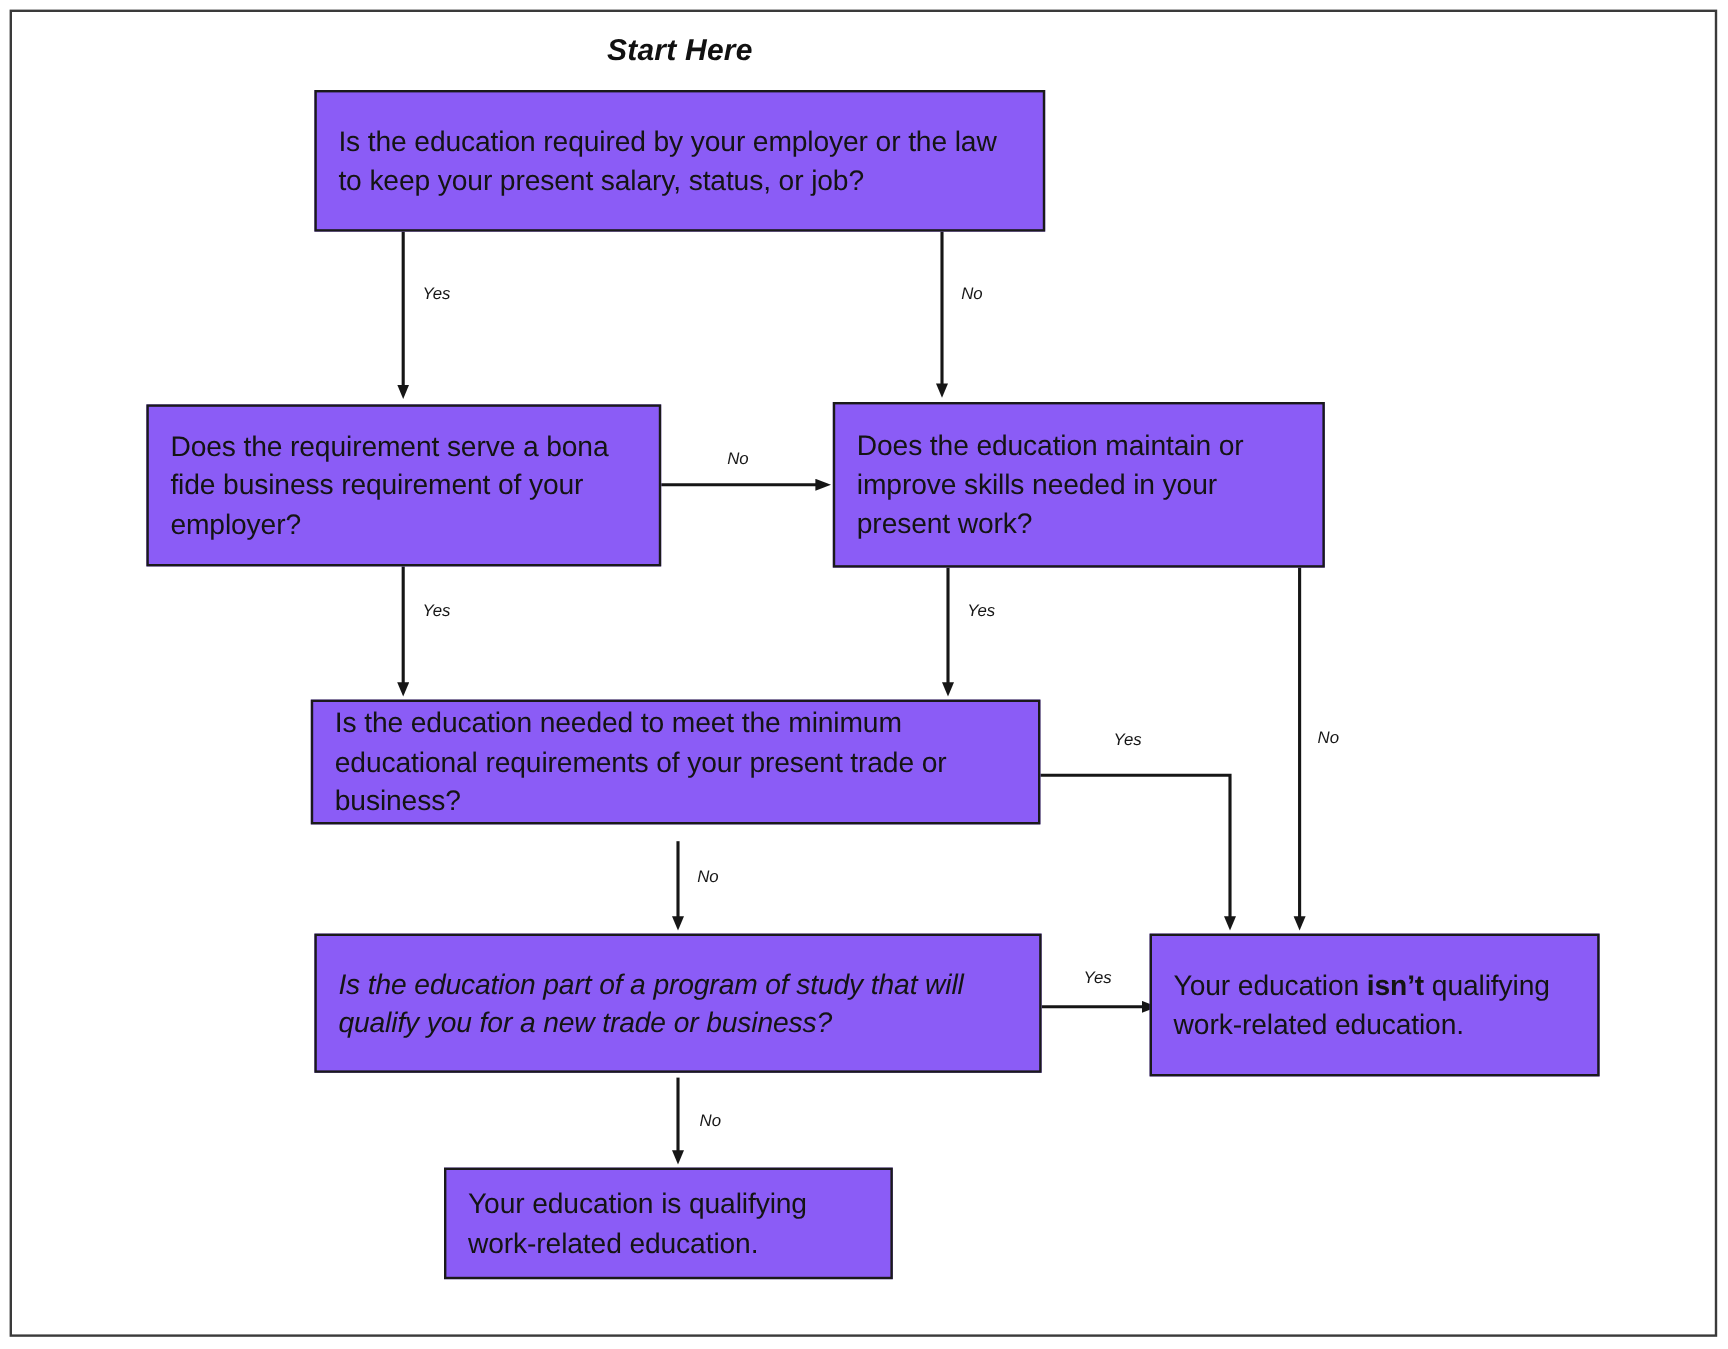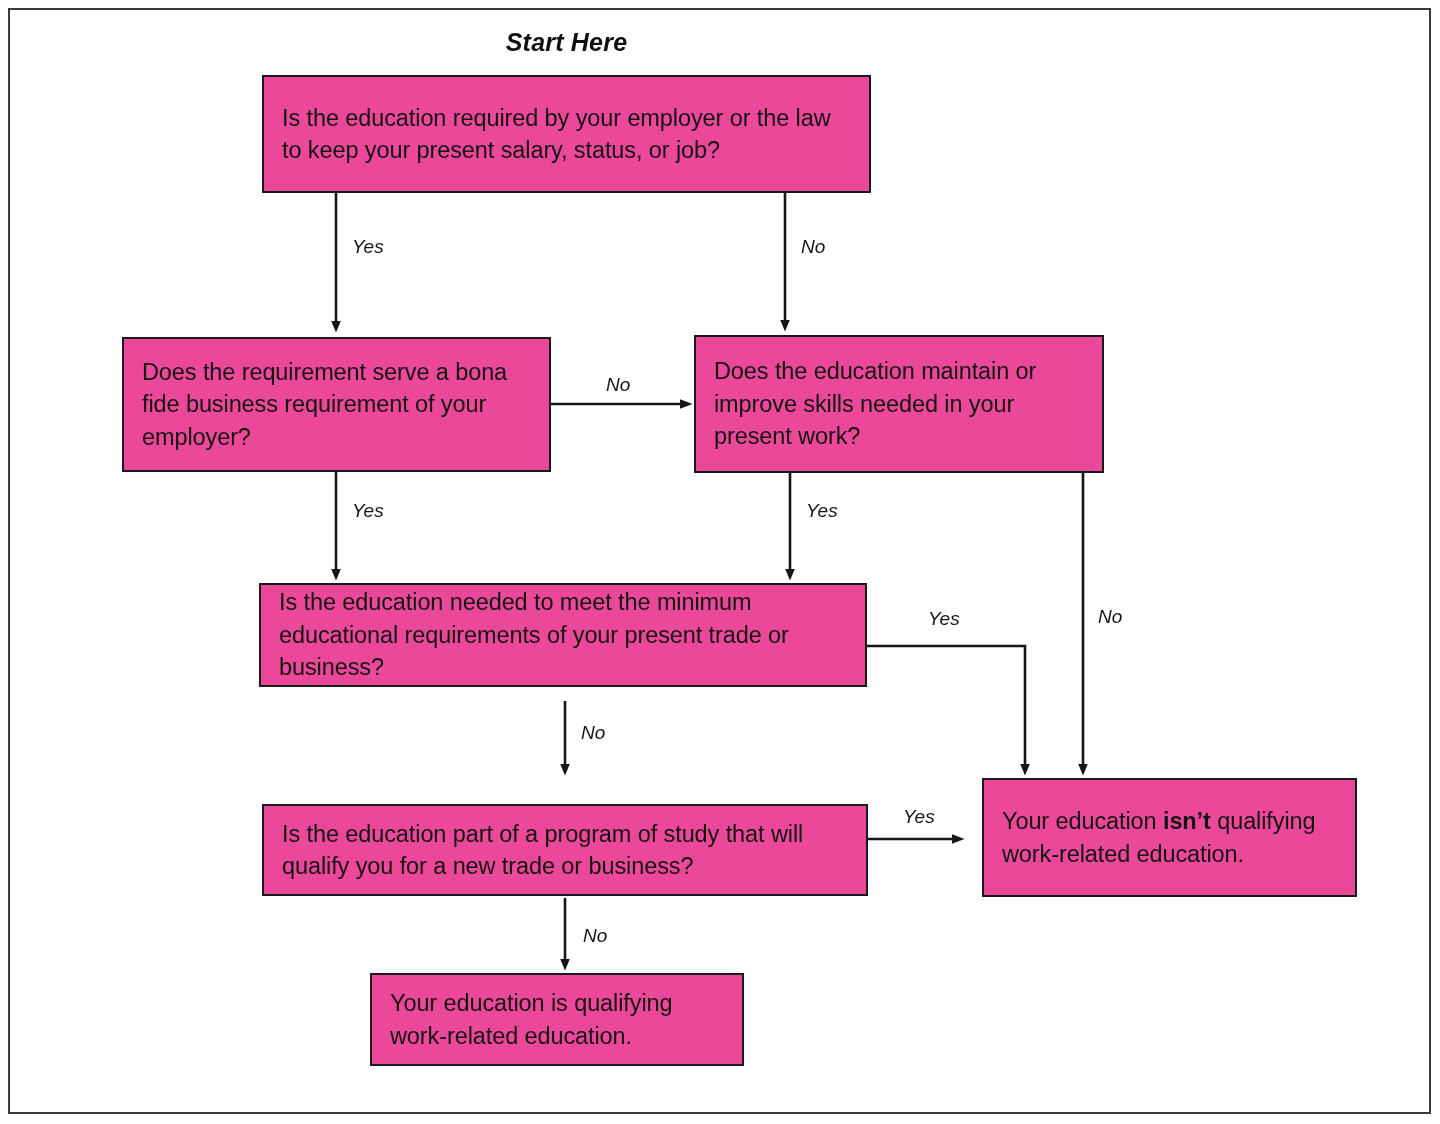--- a/index.html
+++ b/index.html
@@ -37,21 +37,21 @@
     left: 0;
     top: 0;
     width: 1440px;
     height: 1124px;
     pointer-events: none;
   }
   .node {
     position: absolute;
     box-sizing: border-box;
     border: 2px solid #1a1a1a;
-    background: #ec4899;
+    background: #8b5cf6;
     display: flex;
     align-items: center;
     padding: 0 16px 0 18px;
   }
   .node .node-text {
     font-size: 23.5px;
     line-height: 1.38;
     letter-spacing: -0.1px;
     color: #141414;
     white-space: pre-line;
@@ -63,35 +63,35 @@
     width: 609px;
     text-align: center;
     font-size: 25px;
     font-weight: bold;
     font-style: italic;
     letter-spacing: 0.2px;
     color: #111111;
   }
   .edge-label {
     position: absolute;
-    font-size: 19px;
+    font-size: 14px;
     font-style: italic;
     color: #171717;
     white-space: nowrap;
   }
   .bold-seg {
     font-weight: bold;
   }
   
   #node-required      { left: 262px; top: 75px;  width: 609px; height: 118px; }
   #node-bonafide      { left: 122px; top: 337px; width: 429px; height: 135px; }
   #node-maintain      { left: 694px; top: 335px; width: 410px; height: 138px; }
   #node-minimum       { left: 259px; top: 583px; width: 608px; height: 104px; }
-  #node-newtrade      { left: 262px; top: 804px; width: 606px; height: 92px; }
-  #node-not-qualify   { left: 982px; top: 778px; width: 375px; height: 119px; }
+  #node-newtrade      { left: 262px; top: 778px; width: 606px; height: 116px; font-style: italic; }
+  #node-not-qualify   { left: 958px; top: 778px; width: 375px; height: 119px; }
   #node-qualify       { left: 370px; top: 973px; width: 374px; height: 93px; }
   
   #label-req-yes      { left: 352px; top: 236px; }
   #label-req-no       { left: 801px; top: 236px; }
   #label-bonafide-no  { left: 606px; top: 374px; }
   #label-bonafide-yes { left: 352px; top: 500px; }
   #label-maintain-yes { left: 806px; top: 500px; }
   #label-maintain-no  { left: 1098px; top: 606px; }
   #label-minimum-yes  { left: 928px; top: 608px; }
   #label-minimum-no   { left: 581px; top: 722px; }

